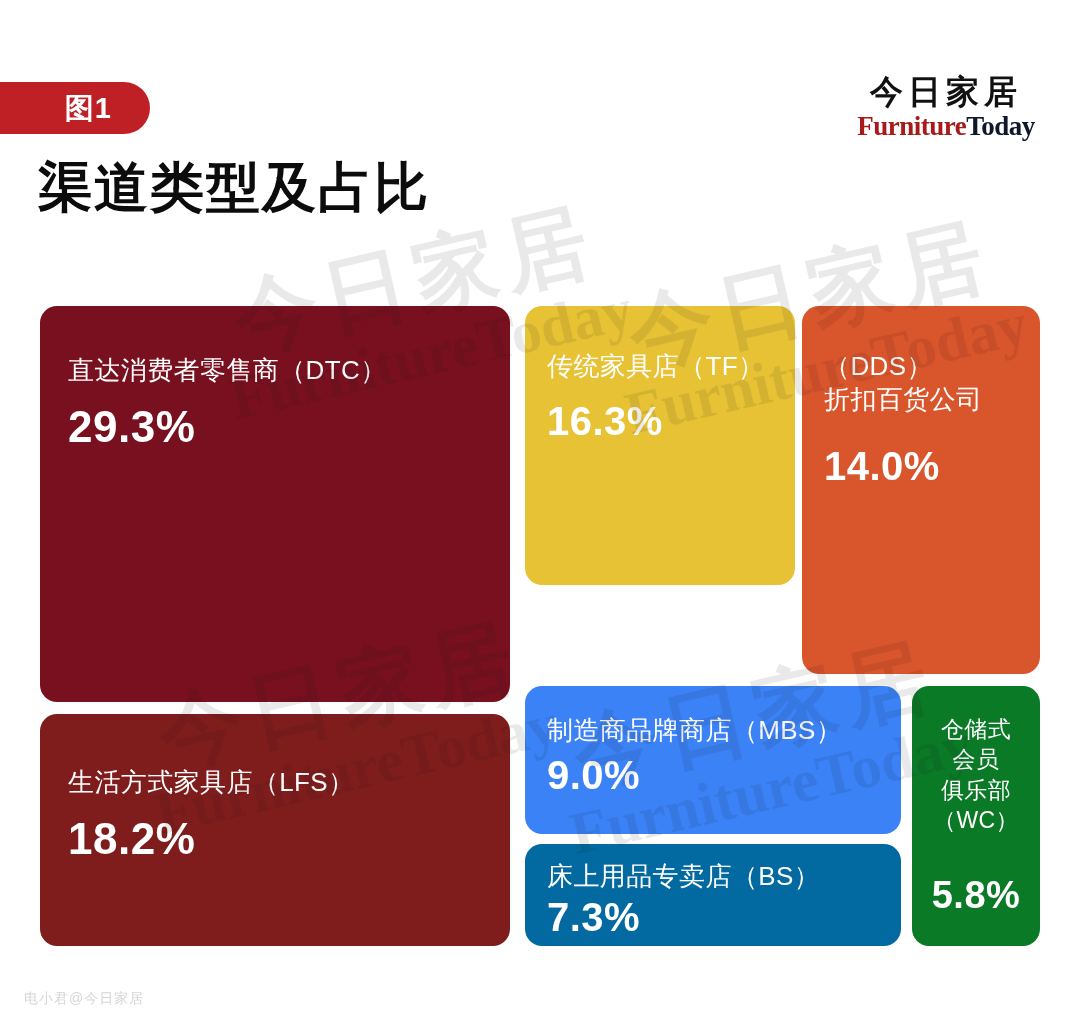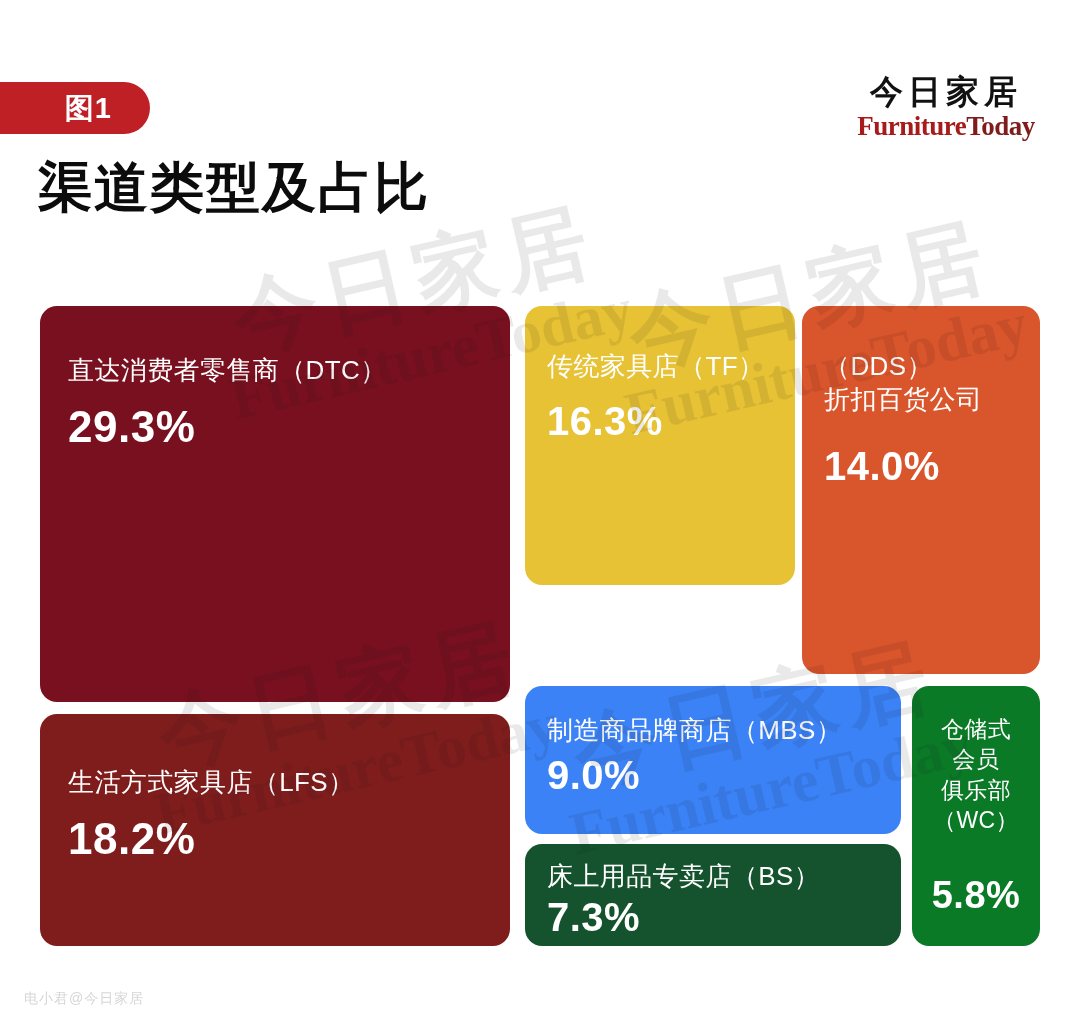--- a/index.html
+++ b/index.html
@@ -60,21 +60,21 @@
   .logo-en {
     font-family: "Liberation Serif", "DejaVu Serif", serif;
     font-size: 27px;
     font-weight: bold;
     line-height: 1.05;
     margin-top: 1px;
     white-space: nowrap;
     letter-spacing: -0.5px;
   }
   .logo-en .furniture { color: #A81B1B; }
-  .logo-en .today { color: #7f1d1d; margin-top: 35px; }
+  .logo-en .today { color: #0f172a; margin-top: 35px; }
 
   .page-title {
     position: absolute;
     left: 38px;
     top: 160px;
     font-size: 54px;
     font-weight: bold;
     color: #0c0c0c;
     letter-spacing: 2px;
     line-height: 1;
@@ -258,21 +258,21 @@
 
   <div class="tile" id="tile-mbs" style="background: #3b82f6;">
     <div class="tile-inner">
       <div class="tile-label">
         <div>制造商品牌商店（MBS）</div>
       </div>
       <div class="tile-value">9.0%</div>
     </div>
   </div>
 
-  <div class="tile" id="tile-bs" style="background: #14532d;">
+  <div class="tile" id="tile-bs" style="background: #0369a1;">
     <div class="tile-inner">
       <div class="tile-label">
         <div>床上用品专卖店（BS）</div>
       </div>
       <div class="tile-value">7.3%</div>
     </div>
   </div>
 
   <div class="tile" id="tile-wc" style="background: rgb(11, 122, 39);">
     <div class="tile-inner">

